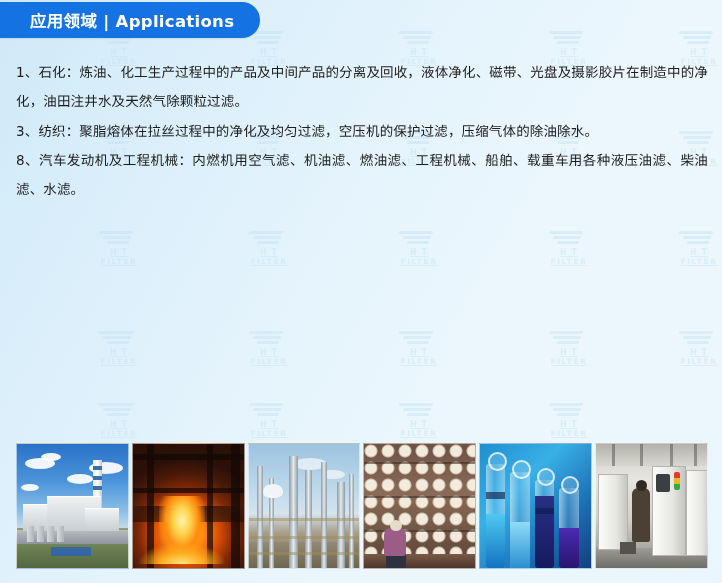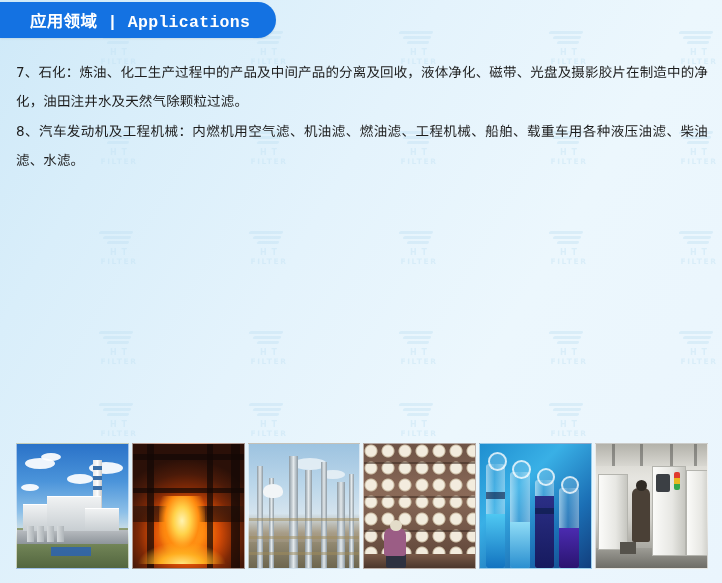--- a/index.html
+++ b/index.html
@@ -40,20 +40,21 @@
     pointer-events: none;
     z-index: 0;
   }
   .wm {
     position: absolute;
     width: 110px;
     height: 46px;
     opacity: 0.40;
     color: #c2e2f4;
     line-height: 1;
+    text-decoration: underline;
   }
   .wm .wm-mark {
     display: block;
     width: 40px;
     height: 18px;
     margin: 0 auto 1px auto;
     position: relative;
   }
   .wm .wm-mark i {
     position: absolute;
@@ -83,21 +84,20 @@
     font-weight: bold;
     color: #bfe0f3;
     margin-top: 1px;
   }
 
   
   .badge-row {
     position: relative;
     z-index: 2;
     height: 40px;
-    font-family: Liberation Mono, monospace;
   }
   .title-badge {
     position: absolute;
     left: 0;
     top: 2px;
     height: 36px;
     padding: 0 26px 0 30px;
     display: flex;
     align-items: center;
     background: #1472e2;
@@ -641,21 +641,22 @@
     </div>
   </div>
 
   <div class="badge-row">
     <div class="title-badge">
       <span class="title-text">应用领域 | Applications</span>
     </div>
   </div>
 
   <div class="content">
-    <p class="app-item">7、石化：炼油、化工生产过程中的产品及中间产品的分离及回收，液体净化、磁带、光盘及摄影胶片在制造中的净化，油田注井水及天然气除颗粒过滤。</p>
+    <p class="app-item">1、石化：炼油、化工生产过程中的产品及中间产品的分离及回收，液体净化、磁带、光盘及摄影胶片在制造中的净化，油田注井水及天然气除颗粒过滤。</p>
+    <p class="app-item">3、纺织：聚脂熔体在拉丝过程中的净化及均匀过滤，空压机的保护过滤，压缩气体的除油除水。</p>
     <p class="app-item">8、汽车发动机及工程机械：内燃机用空气滤、机油滤、燃油滤、工程机械、船舶、载重车用各种液压油滤、柴油滤、水滤。</p>
   </div>
 
   <div class="gallery">
 
     <div class="shot shot-power">
       <span class="cloud c1"></span>
       <span class="cloud c2"></span>
       <span class="cloud c3"></span>
       <span class="cloud c4"></span>

